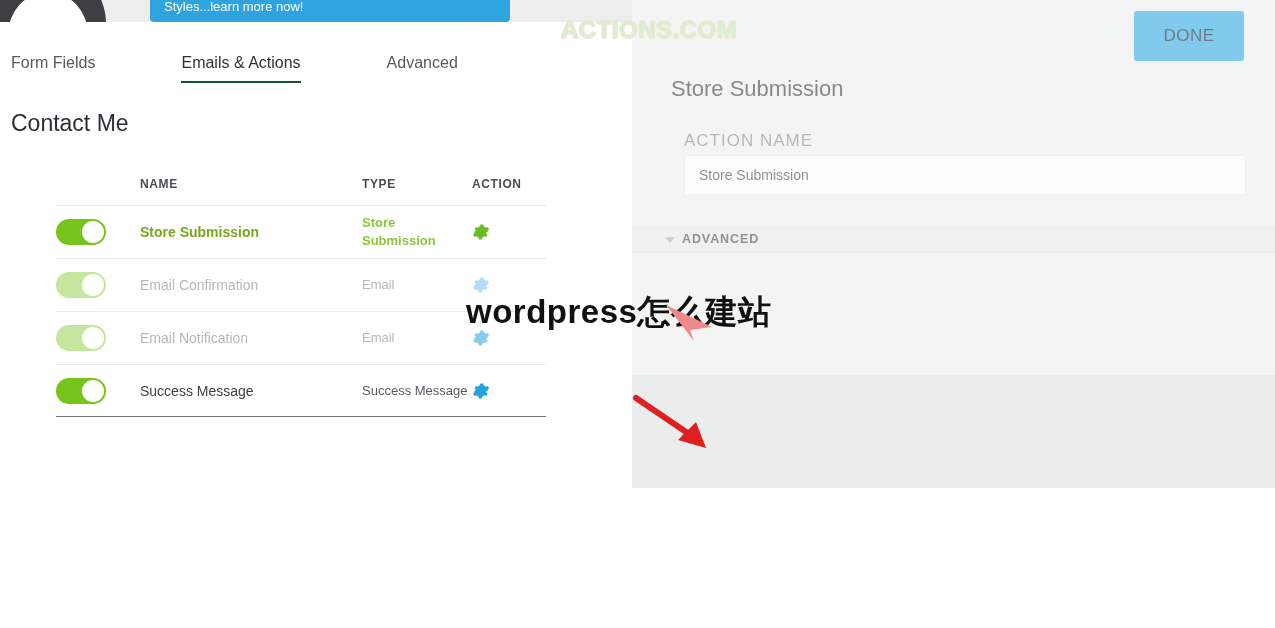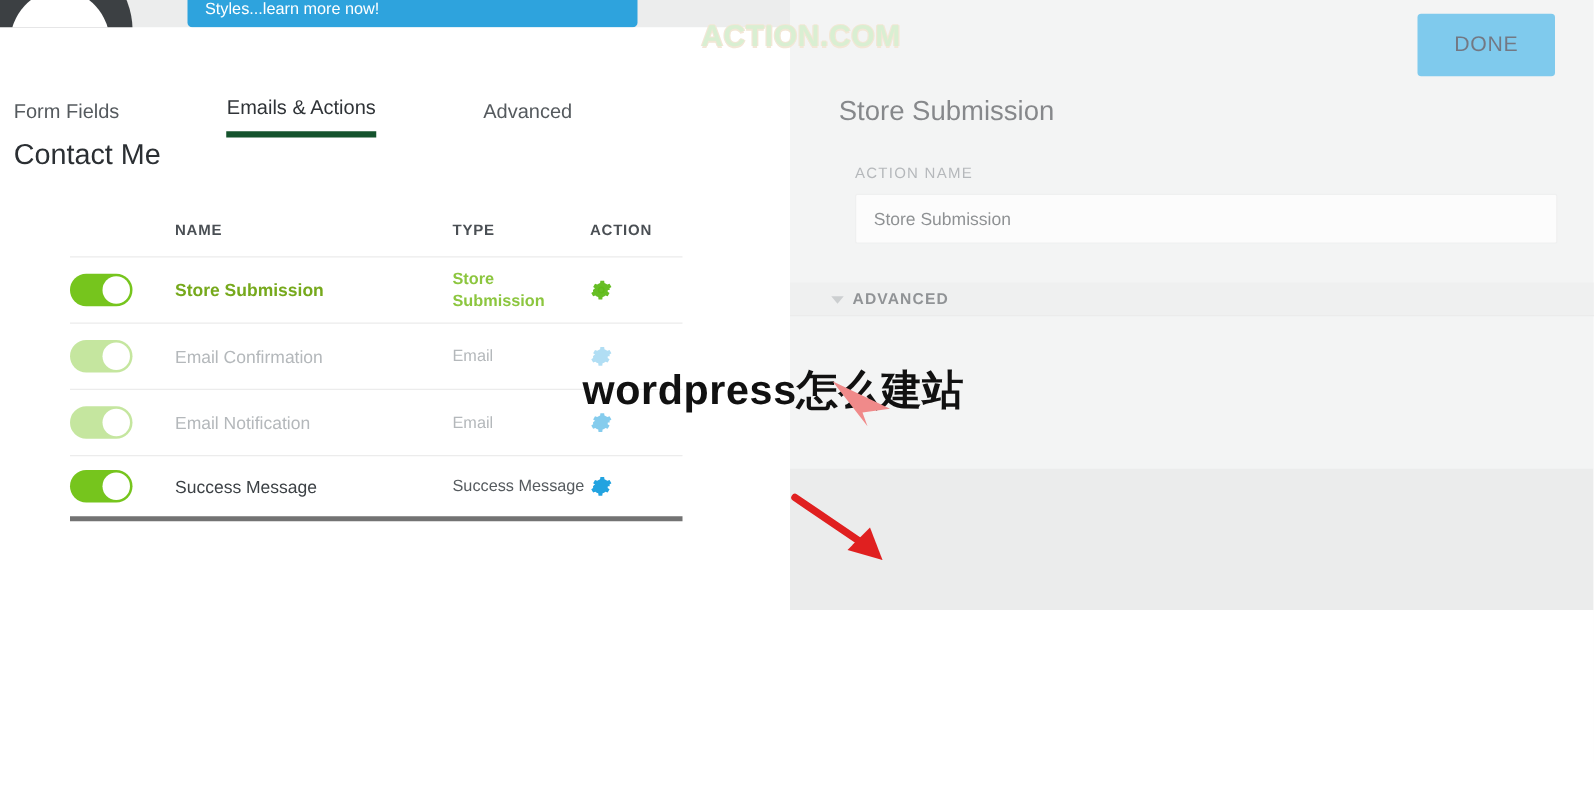--- a/index.html
+++ b/index.html
@@ -69,22 +69,21 @@
     font-size: 16px;
     color: #555a5e;
     padding: 0 0 9px 0;
     margin-right: 38px;
     border-bottom: 2px solid transparent;
     cursor: pointer;
     white-space: nowrap;
   }
   .tab.active {
     color: #2f3337;
-    border-bottom: 5px solid #14532d;
-    margin-top: 24px;
+    border-bottom: 2px solid #14532d;
   }
   .form-title {
     position: absolute; left: 11px; top: 88px;
     font-size: 23px;
     color: #2b2f33;
   }
 
   
   .actions-table {
     position: absolute; left: 56px; top: 155px;
@@ -103,21 +102,21 @@
   .col-type   { width: 110px; flex: none; }
   .col-act    { width: 74px; flex: none; }
 
   .at-row {
     display: flex;
     align-items: center;
     border-top: 1px solid #ececec;
     min-height: 53px;
     padding: 8px 0;
   }
-  .at-row.last { border-bottom: 4px solid #737373; }
+  .at-row.last { border-bottom: 1px solid #737373; }
 
   .switch {
     position: relative;
     width: 50px; height: 26px;
     border-radius: 13px;
     background: #76c51d;
     flex: none;
   }
   .switch .knob {
     position: absolute; right: 2px; top: 2px;
@@ -166,21 +165,21 @@
     cursor: pointer;
     font-family: "Liberation Sans", sans-serif;
   }
   .panel-title {
     position: absolute; left: 39px; top: 76px;
     font-size: 22px;
     color: #2f3337;
   }
   .field-label {
     position: absolute; left: 52px; top: 131px;
-    font-size: 12px;
+    font-size: 17px;
     letter-spacing: 1px;
     color: #80868b;
   }
   .text-input {
     position: absolute; left: 52px; top: 155px;
     width: 562px; height: 40px;
     background: #fafafa;
     border: 1px solid #e4e5e5;
     border-radius: 2px;
     font-size: 14px;
@@ -362,21 +361,21 @@
 
     <div class="advanced-bar">
       <div class="caret"></div>
       <div class="txt">ADVANCED</div>
     </div>
 
     <div class="seam-tint"></div>
 
   </div>
 
-  <div class="watermark">ACTION.COM</div>
+  <div class="watermark">ACTIONS.COM</div>
 
   <div class="overlay-text">wordpress怎么建站</div>
 
   <svg class="arrow-pink" viewBox="0 0 52 40">
     <path fill="#f08a8a" d="M2 2 L48 24 L26 27 L30 38 Z"></path>
   </svg>
 
   <svg class="arrow-red" viewBox="0 0 85 62">
     <path fill="#e02020" stroke="#e02020" stroke-width="6" stroke-linecap="round" d="M6 6 L62 44"></path>
     <path fill="#e02020" d="M76 56 L48 48 L58 38 Z"></path>

